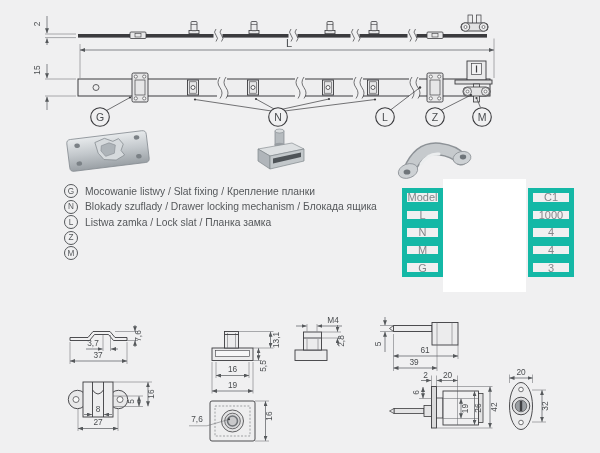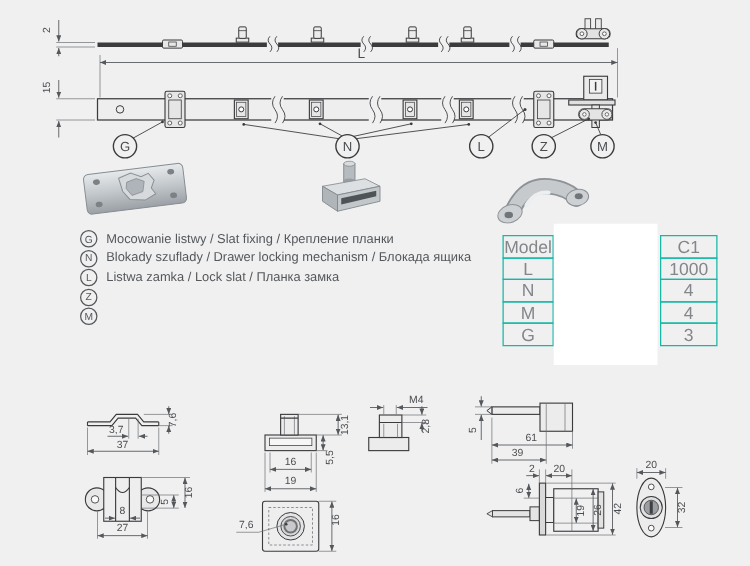--- a/index.html
+++ b/index.html
@@ -18,22 +18,22 @@
   .legend{position:absolute;left:64px;top:184px;width:340px;}
   .legend-title{font-size:10.5px;margin-bottom:4px;}
   .legend-item{display:flex;align-items:center;margin-bottom:1.6px;font-size:10.3px;}
   .key-circle{width:12px;height:12px;border:1.1px solid #55585b;border-radius:50%;flex:none;
       display:flex;align-items:center;justify-content:center;font-size:8.2px;margin-right:7px;}
   
   .spec-table{position:absolute;left:402px;top:188px;}
   .col{position:absolute;top:0;display:flex;flex-direction:column;}
   .col-left{left:0;}
   .col-right{left:126px;}
-  .cell{box-sizing:border-box;width:41px;height:18.6px;border:1px solid #14b8a6;margin-top:-1px;
-      display:flex;align-items:center;justify-content:center;font-size:14px;color:#83868a;}
+  .cell{box-sizing:border-box;width:41px;height:18.6px;border:5px solid #14b8a6;margin-top:-1px;
+      display:flex;align-items:center;justify-content:center;font-size:11px;color:#83868a;}
   .col .cell:first-child{margin-top:0;}
   .col-right .cell{width:46px;}
   .whiteout{position:absolute;left:41px;top:-9px;width:83px;height:113px;background:#ffffff;}
 </style>
 </head>
 <body>
 
 <div class="page">
 
   <svg class="abs" style="left:0;top:0" width="600" height="128" viewBox="0 0 600 128">

